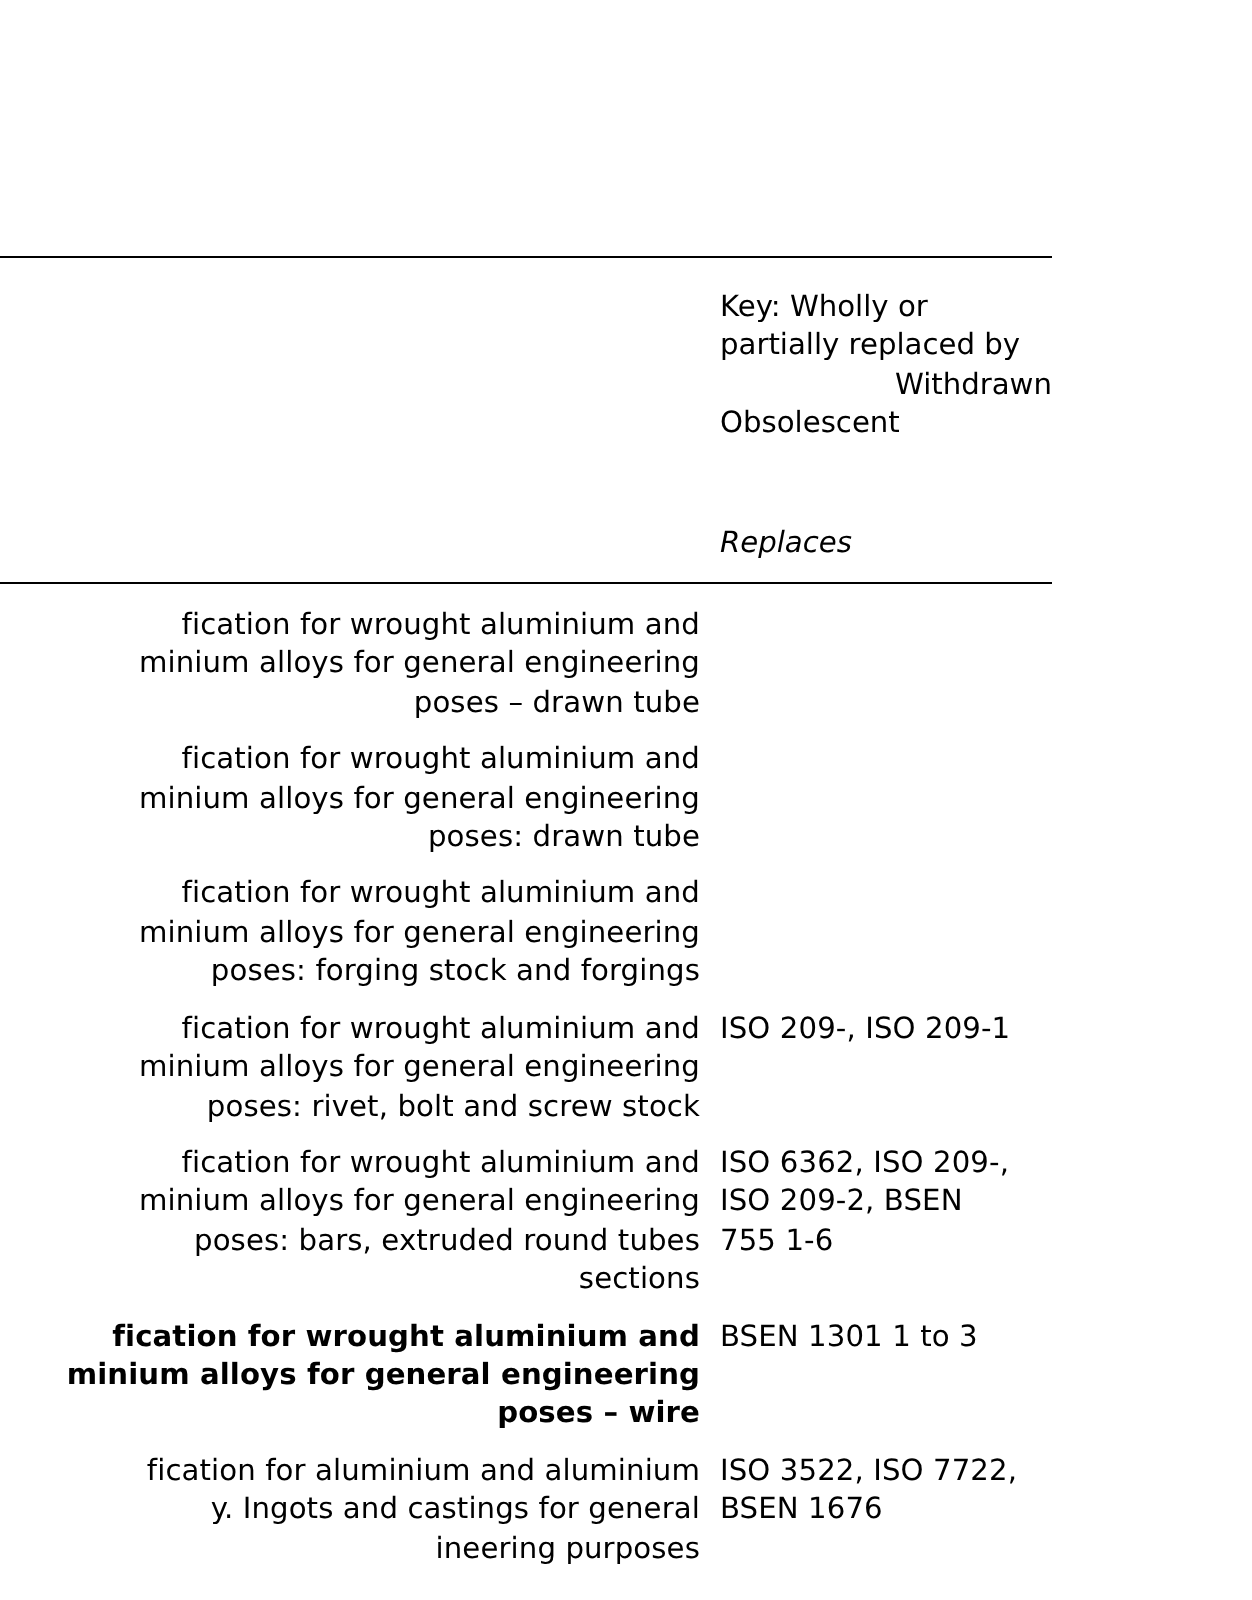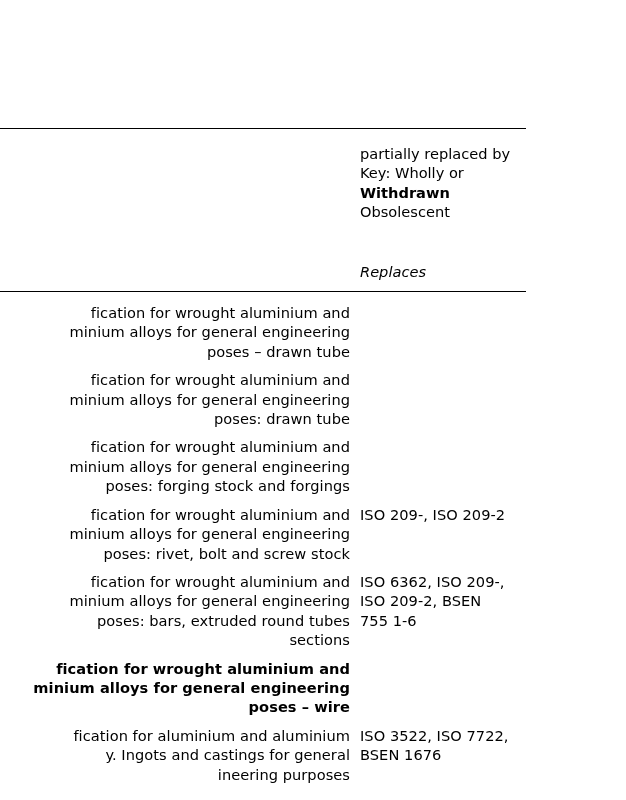--- a/index.html
+++ b/index.html
@@ -63,21 +63,21 @@
     letter-spacing: 0.05px;
     white-space: pre-line;
   }
 
   .header-row {
     padding-top: 15px;
     padding-bottom: 10px;
   }
 
   .key-line { font-size: 14.6px; line-height: 19.4px; }
-  .key-bold { font-weight: bold; }
+  .key-bold { font-weight: normal; text-align: right; }
   .key-italic { font-style: italic; margin-top: 40px; }
 
   .body-row {
     padding-top: 9px;
   }
   .body-row.first { padding-top: 11px; }
 
   .left-indent {
     
     margin-left: -1px;
@@ -91,22 +91,22 @@
 <body>
 
 <div class="page">
   <div class="table-wrap">
 
     <div class="rule"></div>
 
     <div class="row header-row">
       <div class="col-left"></div>
       <div class="col-right">
+        <div class="key-line">Key: Wholly or</div>
         <div class="key-line">partially replaced by</div>
-        <div class="key-line">Key: Wholly or</div>
         <div class="key-line key-bold">Withdrawn</div>
         <div class="key-line">Obsolescent</div>
         <div class="key-line key-italic">Replaces</div>
       </div>
     </div>
 
     <div class="rule thin"></div>
 
     <div class="row body-row first">
       <div class="col-left">
@@ -135,21 +135,21 @@
       </div>
     </div>
 
     <div class="row body-row">
       <div class="col-left">
         <div class="cell-text left-indent">fication for wrought aluminium and
 minium alloys for general engineering
 poses: rivet, bolt and screw stock</div>
       </div>
       <div class="col-right">
-        <div class="cell-text">ISO 209-, ISO 209-2</div>
+        <div class="cell-text">ISO 209-, ISO 209-1</div>
       </div>
     </div>
 
     <div class="row body-row">
       <div class="col-left">
         <div class="cell-text left-indent">fication for wrought aluminium and
 minium alloys for general engineering
 poses: bars, extruded round tubes
   sections</div>
       </div>
@@ -159,20 +159,23 @@
 755 1-6</div>
       </div>
     </div>
 
     <div class="row body-row">
       <div class="col-left">
         <div class="cell-text left-indent bold-entry">fication for wrought aluminium and
 minium alloys for general engineering
 poses – wire</div>
       </div>
+      <div class="col-right">
+        <div class="cell-text">BSEN 1301 1 to 3</div>
+      </div>
     </div>
 
     <div class="row body-row">
       <div class="col-left">
         <div class="cell-text left-indent">fication for aluminium and aluminium
 y. Ingots and castings for general
 ineering purposes</div>
       </div>
       <div class="col-right">
         <div class="cell-text">ISO 3522, ISO 7722,

